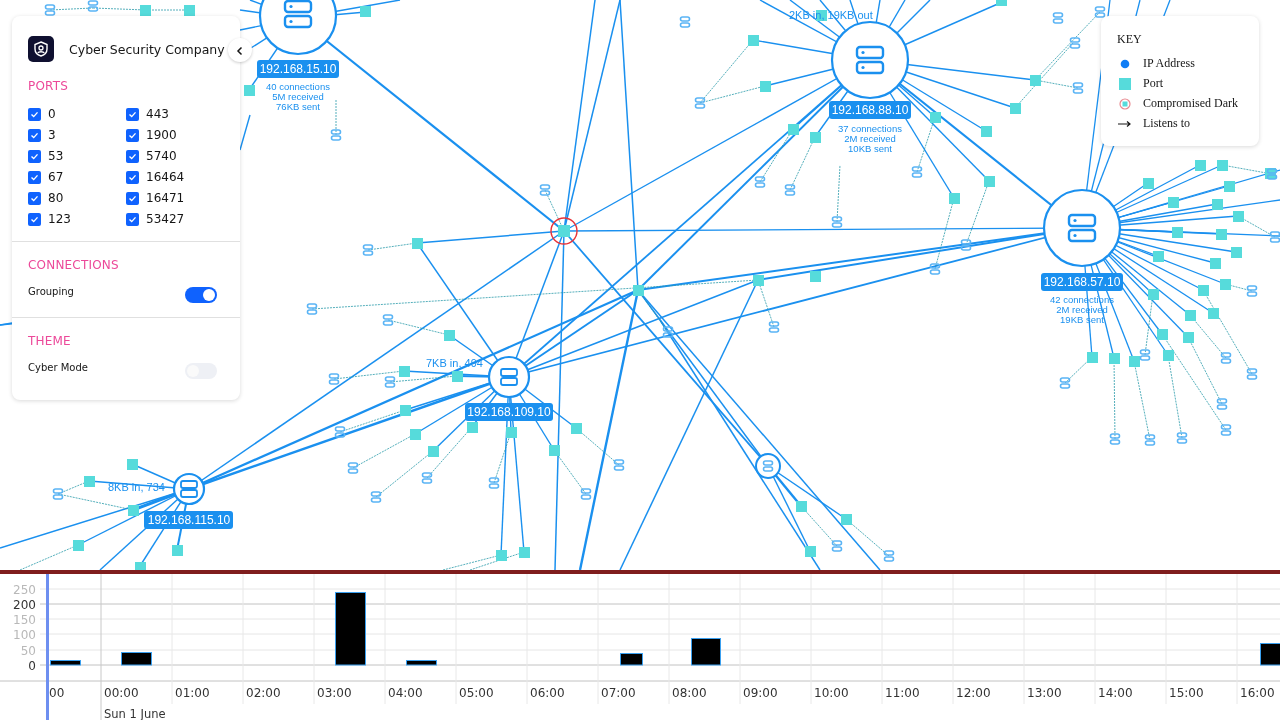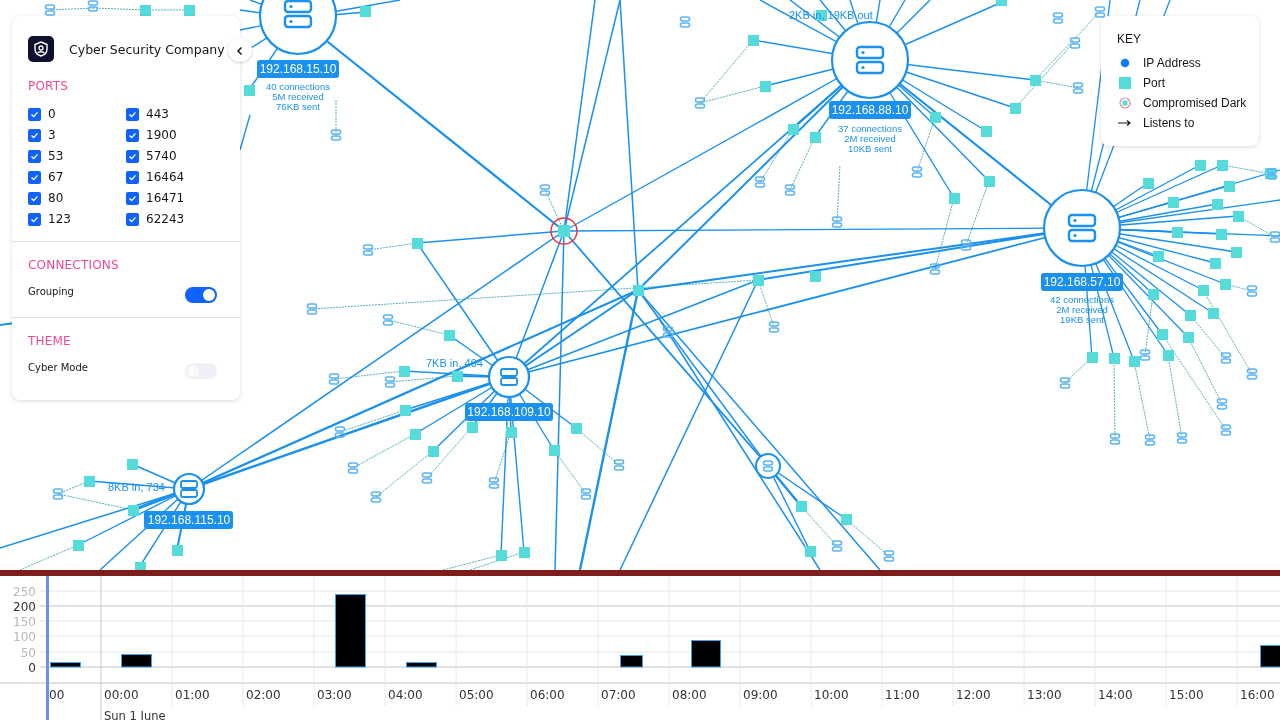--- a/index.html
+++ b/index.html
@@ -27,27 +27,27 @@
   .toggle { position: absolute; left: 173px; width: 32px; height: 16px; border-radius: 8px; cursor: pointer; }
   .toggle .knob { position: absolute; top: 2px; width: 12px; height: 12px; border-radius: 6px; background: #fff; }
   .toggle.on { background: #0f62fe; }
   .toggle.on .knob { left: 18px; }
   .toggle.off { background: #eef0f5; }
   .toggle.off .knob { left: 2px; background: #fafafa; }
 
   .key {
     position: absolute; left: 1101px; top: 16px; width: 158px; height: 130px;
     background: #fff; border-radius: 8px; box-shadow: 0 1px 4px rgba(0,0,0,0.15);
-    font-family: Liberation Sans, sans-serif; color: #161616;
+    font-family: Liberation Serif, serif; color: #161616;
   }
   .key-title { position: absolute; left: 16px; top: 16px; font-size: 12px; }
   .key-item { position: absolute; left: 16px; display: flex; align-items: center; font-size: 12px; text-align: center; }
   .key-sym { width: 16px; height: 14px; display: flex; align-items: center; justify-content: center; margin-right: 10px; }
 
-  .timeline { position: absolute; left: 0; top: 570px; width: 1280px; height: 150px; background: #fff; border-top: 6px solid #7f1d1d; }
+  .timeline { position: absolute; left: 0; top: 570px; width: 1280px; height: 150px; background: #fff; border-top: 4px solid #7f1d1d; }
   .timeline svg { display: block; }
 </style>
 </head>
 <body>
 
 <div id="graph">
 <svg width="1280" height="570" viewBox="0 0 1280 570" xmlns="http://www.w3.org/2000/svg">
   <defs>
     <g id="srv">
       <rect x="-4.5" y="-5" width="9" height="4" rx="2" fill="none" stroke="#5ab4f5" stroke-width="1.6"></rect>
@@ -532,21 +532,21 @@
           </svg>
         </span>
         <span class="port-label">123</span>
       </label>
     <label class="port-item">
         <span class="cbx">
           <svg width="9" height="9" viewBox="0 0 9 9">
             <path d="M1.5 4.6 L3.7 6.6 L7.5 2.4" fill="none" stroke="#fff" stroke-width="1.4"></path>
           </svg>
         </span>
-        <span class="port-label">62243</span>
+        <span class="port-label">53427</span>
       </label>
   </div>
 
   <div class="divider" style="top:225px"></div>
   <div class="section-title" style="top:242px">CONNECTIONS</div>
   <div class="row-label" style="top:270px">Grouping</div>
   <div class="toggle on" style="top:271px">
       <span class="knob"></span>
     </div>
 

